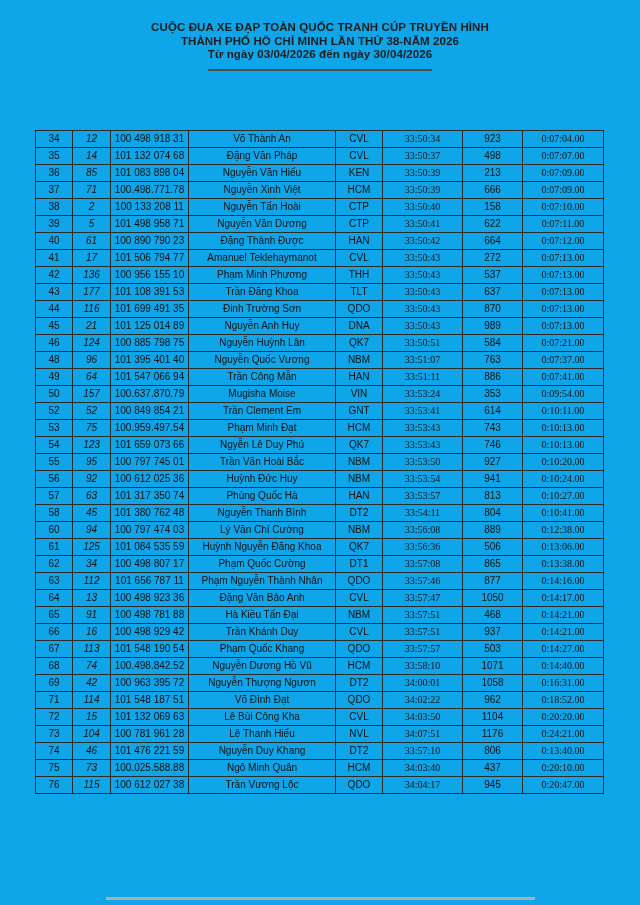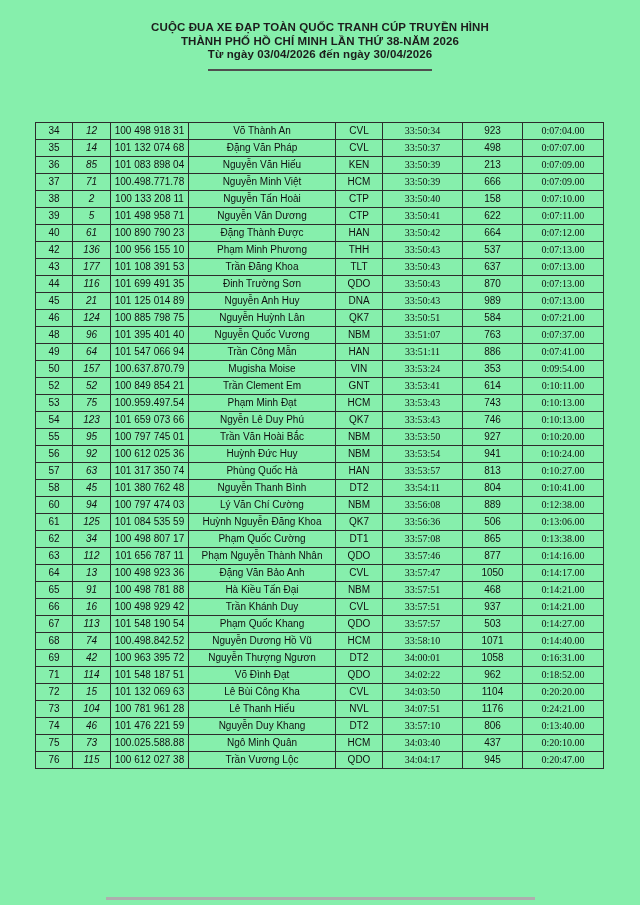--- a/index.html
+++ b/index.html
@@ -1,31 +1,31 @@
 <!DOCTYPE html>
 <html><head>
 <meta charset="utf-8">
 <style>
   html,body { margin:0; padding:0; background:#ffffff; }
   .page {
     position:relative; width:640px; height:905px;
-    background:#86efac; overflow:hidden;
+    background:#0ea5e9; overflow:hidden;
     font-family:"Liberation Sans", sans-serif;
   }
   .doc-header {
     position:absolute; top:21px; left:0; width:640px;
     text-align:center; font-weight:bold; color:#1c1c1c;
   }
   .doc-header .hline { font-size:11.5px; line-height:13.5px; letter-spacing:0.1px; }
   .rule-top {
     position:absolute; top:69px; left:208px; width:224px; height:2px;
     background:#4f4f4f;
   }
   table.results {
-    position:absolute; left:35px; top:122px; width:568px;
+    position:absolute; left:35px; top:130px; width:568px;
     border-collapse:collapse; table-layout:fixed; color:#101010;
   }
   table.results td {
     border:1px solid #2c2c2c; height:16px; padding:0;
     text-align:center; vertical-align:middle;
     font-size:10px; line-height:16px;
     overflow:hidden; white-space:nowrap;
   }
   td.c-rank { font-size:9.5px; }
   td.c-bib  { font-size:12.5px;font-style:italic; }
@@ -92,21 +92,21 @@
           <td class="c-name">Nguyễn Văn Hiếu</td>
           <td class="c-team">KEN</td>
           <td class="c-time">33:50:39</td>
           <td class="c-pts">213</td>
           <td class="c-gap">0:07:09.00</td>
         </tr>
         <tr>
           <td class="c-rank">37</td>
           <td class="c-bib">71</td>
           <td class="c-id">100.498.771.78</td>
-          <td class="c-name">Nguyễn Minh Việt</td>
+          <td class="c-name">Nguyễn Xinh Việt</td>
           <td class="c-team">HCM</td>
           <td class="c-time">33:50:39</td>
           <td class="c-pts">666</td>
           <td class="c-gap">0:07:09.00</td>
         </tr>
         <tr>
           <td class="c-rank">38</td>
           <td class="c-bib">2</td>
           <td class="c-id">100 133 208 11</td>
           <td class="c-name">Nguyễn Tấn Hoài</td>
@@ -129,20 +129,30 @@
           <td class="c-rank">40</td>
           <td class="c-bib">61</td>
           <td class="c-id">100 890 790 23</td>
           <td class="c-name">Đặng Thành Được</td>
           <td class="c-team">HAN</td>
           <td class="c-time">33:50:42</td>
           <td class="c-pts">664</td>
           <td class="c-gap">0:07:12.00</td>
         </tr>
         <tr>
+          <td class="c-rank">41</td>
+          <td class="c-bib">17</td>
+          <td class="c-id">101 506 794 77</td>
+          <td class="c-name">Amanuel Teklehaymanot</td>
+          <td class="c-team">CVL</td>
+          <td class="c-time">33:50:43</td>
+          <td class="c-pts">272</td>
+          <td class="c-gap">0:07:13.00</td>
+        </tr>
+        <tr>
           <td class="c-rank">42</td>
           <td class="c-bib">136</td>
           <td class="c-id">100 956 155 10</td>
           <td class="c-name">Phạm Minh Phương</td>
           <td class="c-team">THH</td>
           <td class="c-time">33:50:43</td>
           <td class="c-pts">537</td>
           <td class="c-gap">0:07:13.00</td>
         </tr>
         <tr>

